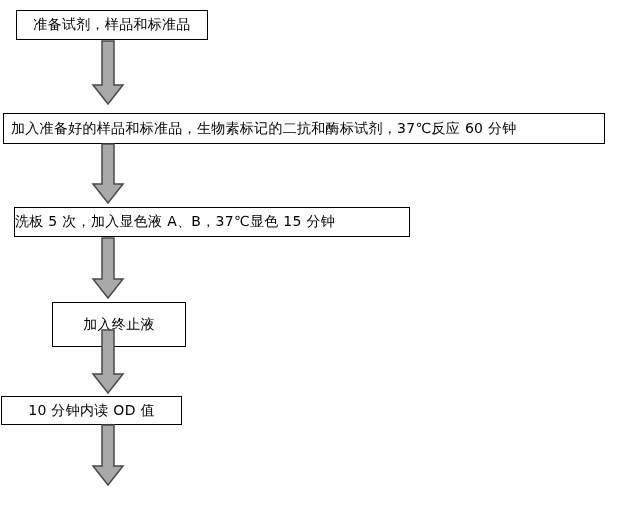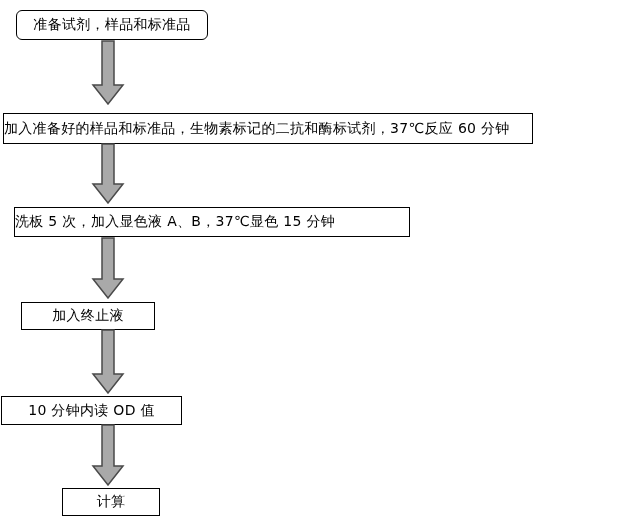--- a/index.html
+++ b/index.html
@@ -17,24 +17,24 @@
     box-sizing: border-box;
     border: 1px solid var(--box-border, #000000);
     background: var(--box-fill, #ffffff);
     display: flex;
     align-items: center;
     white-space: nowrap;
     overflow: hidden;
     letter-spacing: 0.3px;
   }
   .centered { justify-content: center; }
-  .box-1 { left: 16px;  top: 10px;  width: 192px; height: 30px; border-radius: 6px; }
-  .box-2 { left: 3px;   top: 113px; width: 530px; height: 31px; }
+  .box-1 { left: 16px;  top: 10px;  width: 192px; height: 30px; }
+  .box-2 { left: 3px;   top: 113px; width: 602px; height: 31px; padding-left: 7px; }
   .box-3 { left: 14px;  top: 207px; width: 396px; height: 30px; }
-  .box-4 { left: 21px;  top: 302px; width: 134px; height: 28px; }
+  .box-4 { left: 52px;  top: 302px; width: 134px; height: 45px; }
   .box-5 { left: 1px;  top: 396px; width: 181px; height: 29px; }
   .box-6 { left: 62px;  top: 488px; width: 98px;  height: 28px; }
   .arrow {
     position: absolute;
     left: 90px;
     width: 36px;
     display: block;
   }
   .arrow-1 { top: 40px; }
   .arrow-2 { top: 143px; }
@@ -76,15 +76,14 @@
   <svg class="arrow arrow-4" width="36" height="65" viewBox="0 0 36 65">
     <polygon points="12,1 24,1 24,45 33,45 18,64 3,45 12,45"></polygon>
   </svg>
 
   <div class="box box-5 centered">10 分钟内读 OD 值</div>
 
   <svg class="arrow arrow-5" width="36" height="62" viewBox="0 0 36 62">
     <polygon points="12,1 24,1 24,42 33,42 18,61 3,42 12,42"></polygon>
   </svg>
 
-  <div class="box box-6 centered">计算</div>
 
 </div>
 
 </body></html>

